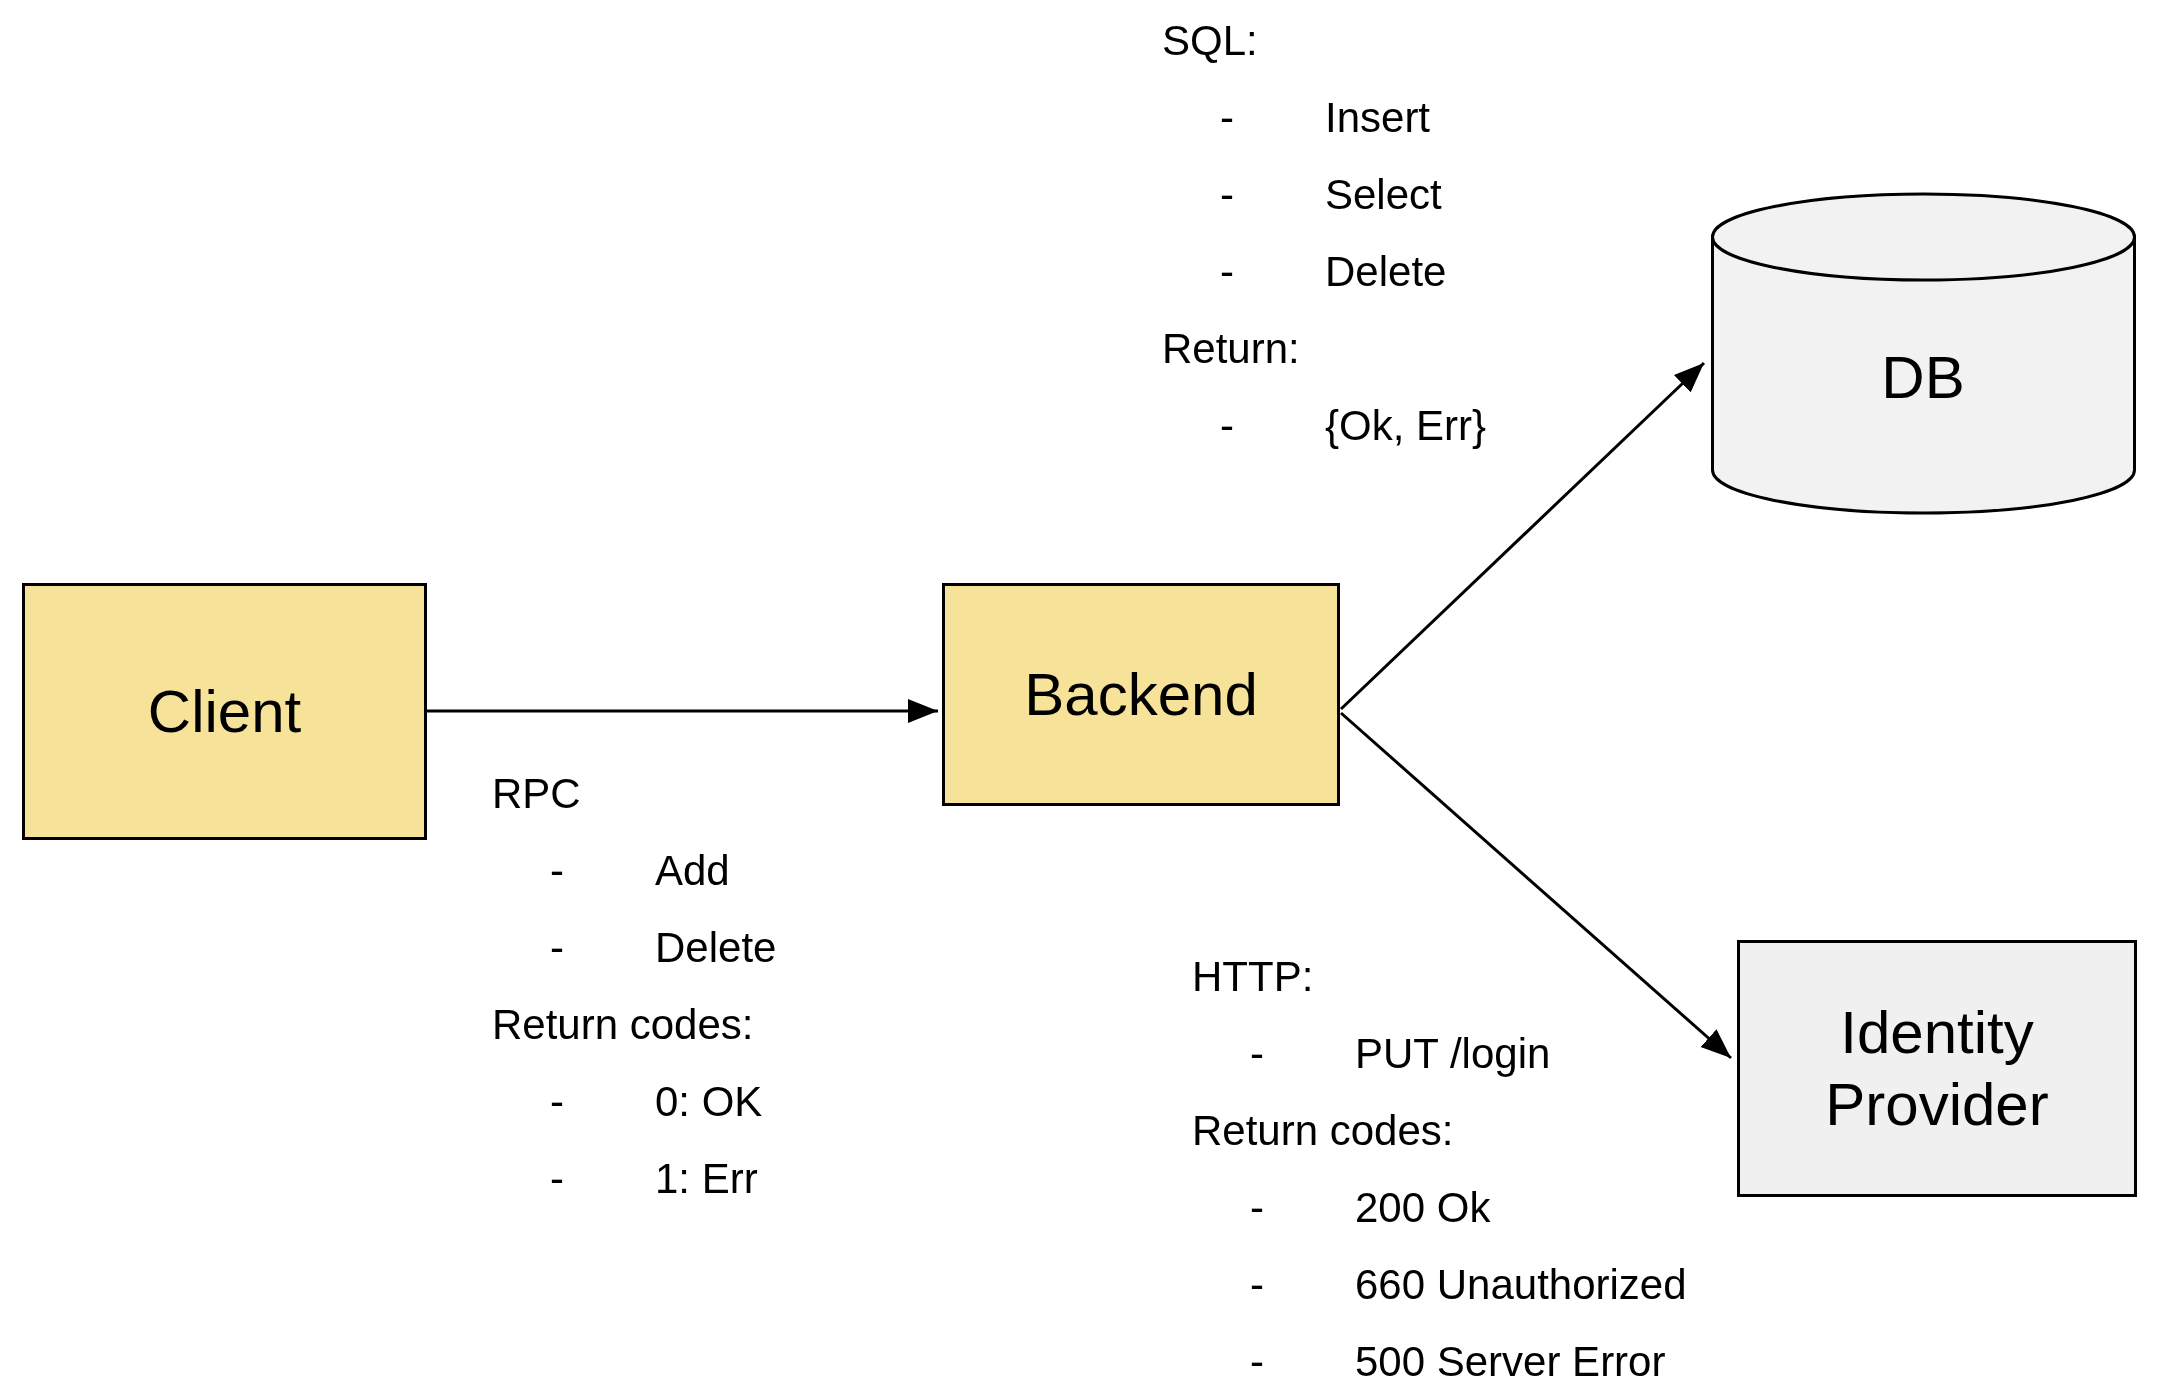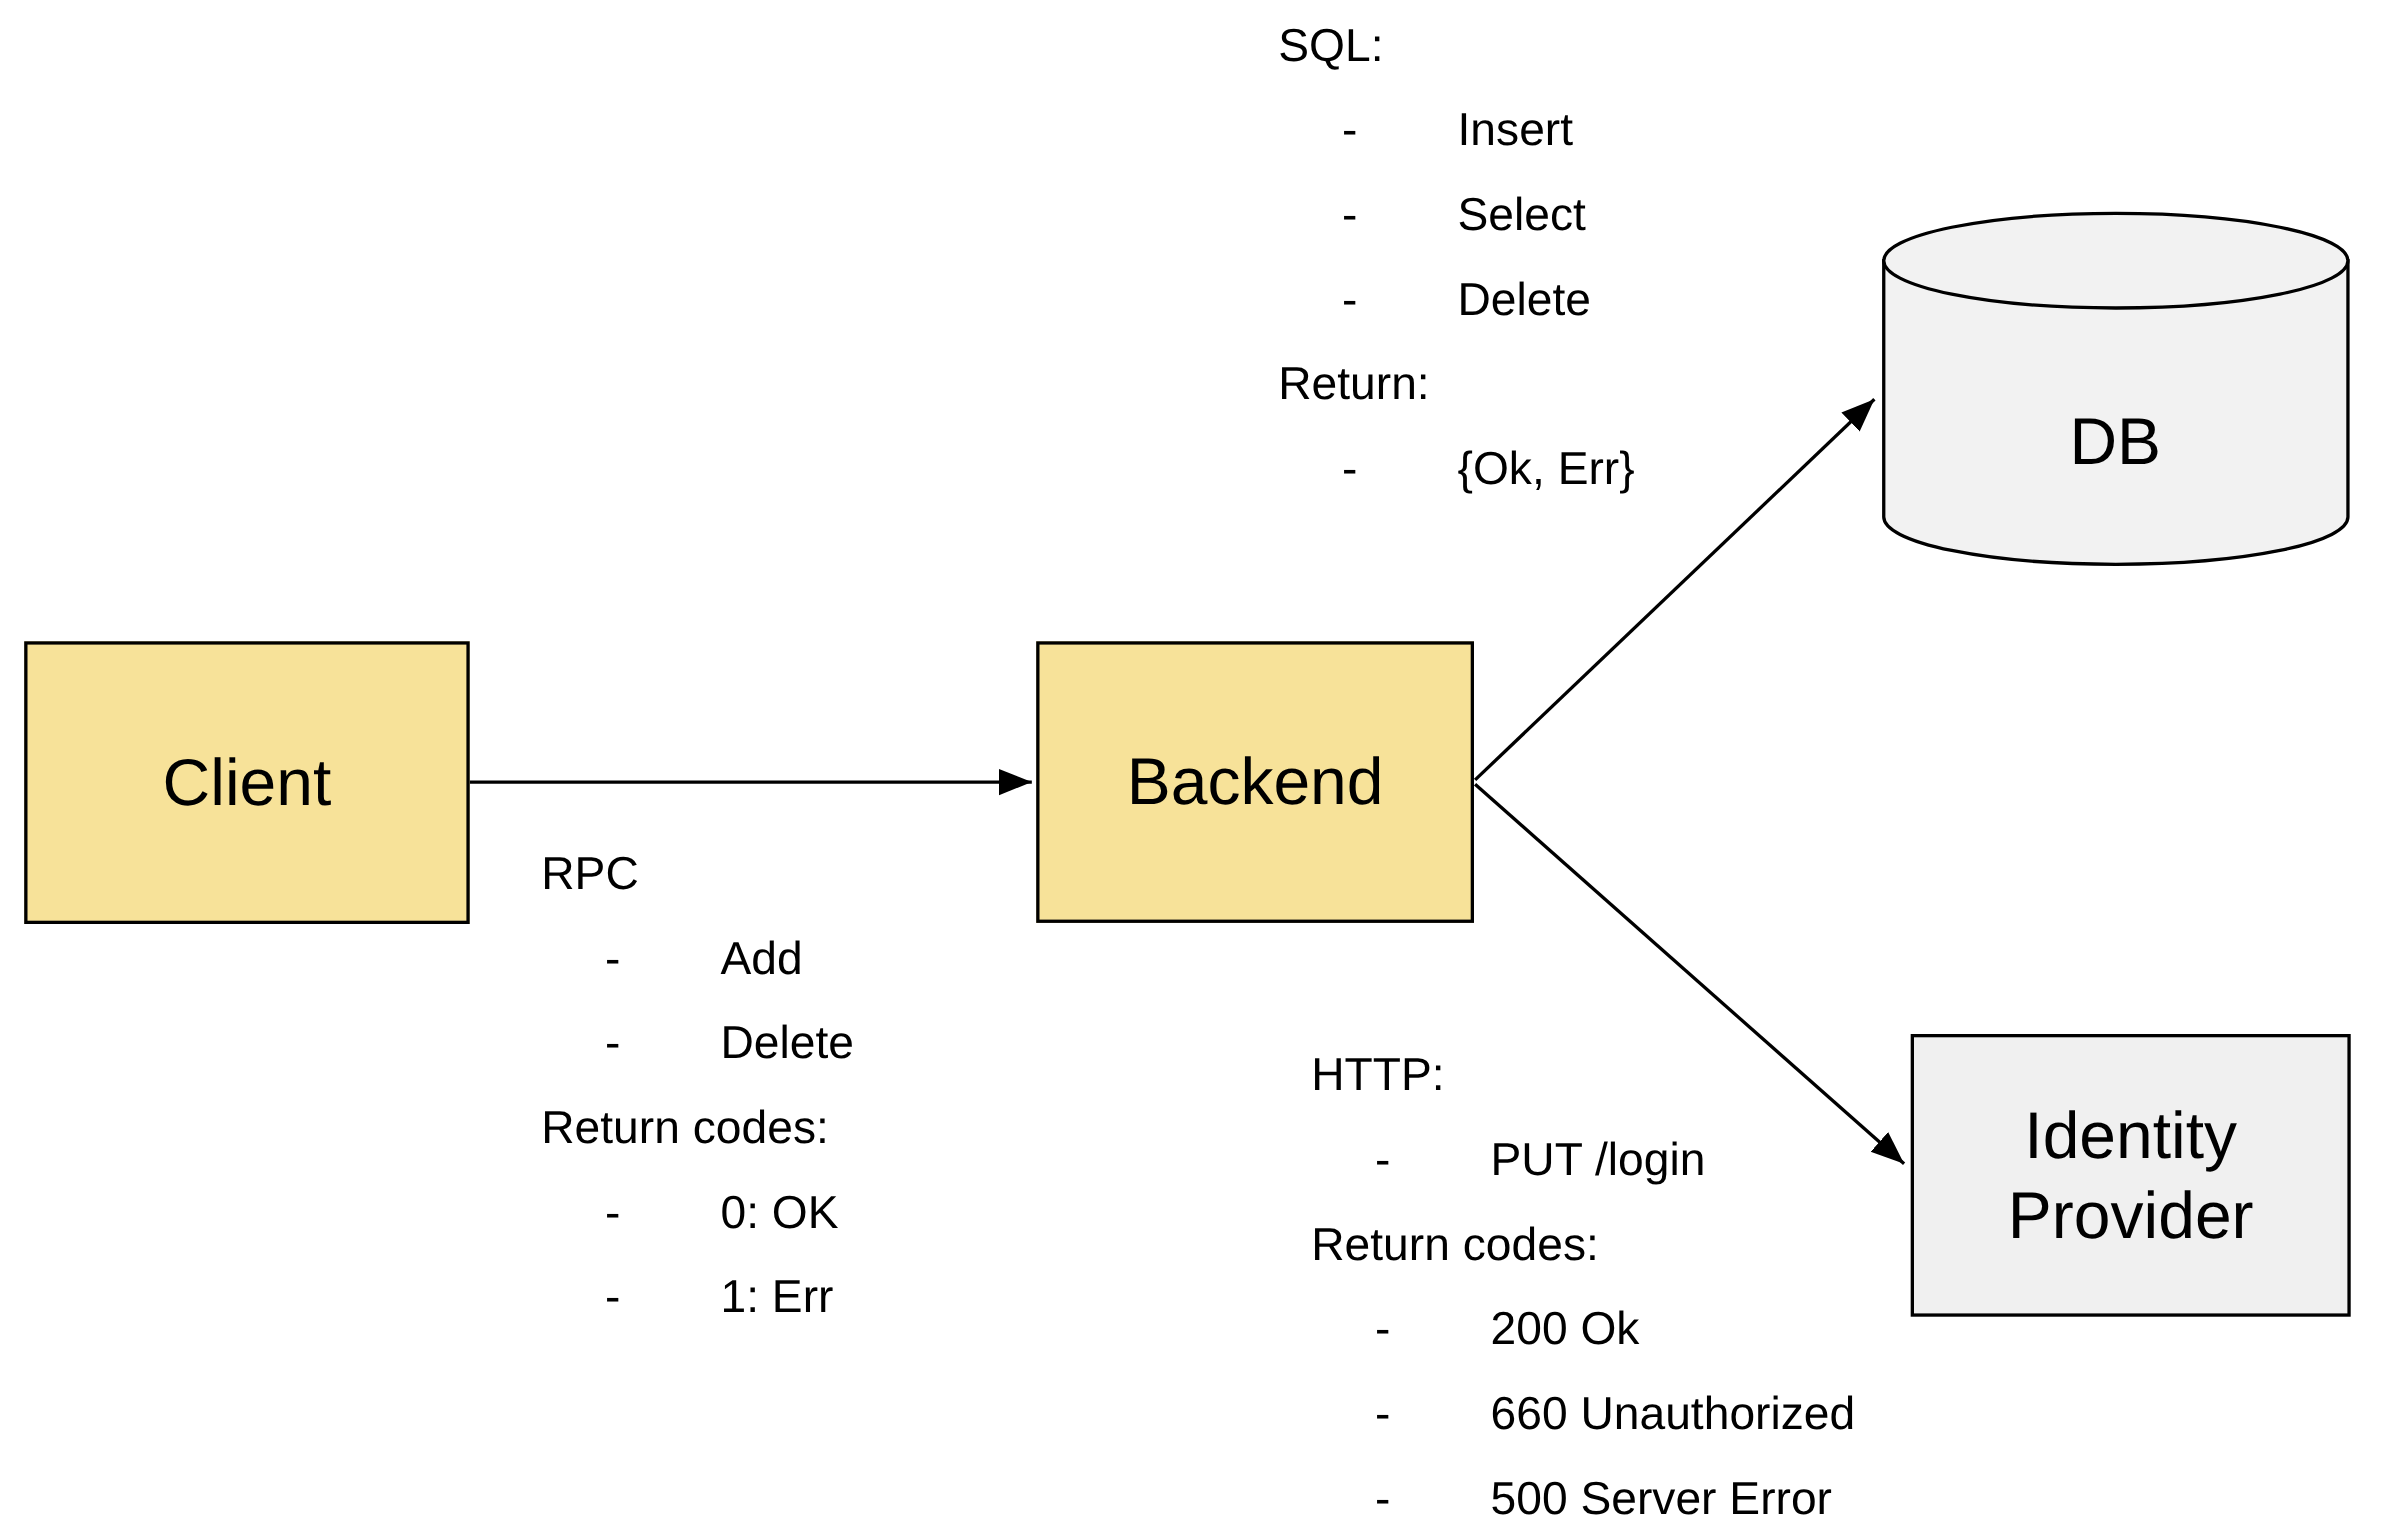--- a/index.html
+++ b/index.html
@@ -32,21 +32,20 @@
     text-align: center;
   }
   .node-yellow { background: #f7e299; text-align: center; }
   .node-gray   { background: #f0f0f0; }
   .db-label {
     position: absolute;
     z-index: 2;
     font-size: 60px;
     line-height: 72px;
     text-align: center;
-    margin-top: 24px;
   }
   .ann {
     position: absolute;
     z-index: 2;
     font-size: 42px;
     line-height: 77px;
     white-space: nowrap;
   }
   .ann-line { height: 77px; }
   .dash {
@@ -75,21 +74,21 @@
 
     <line x1="427" y1="711" x2="938" y2="711" stroke="#000000" stroke-width="3" marker-end="url(#ah)"></line>
     <line x1="1341" y1="709" x2="1704" y2="363" stroke="#000000" stroke-width="3" marker-end="url(#ah)"></line>
     <line x1="1341" y1="713" x2="1731" y2="1058" stroke="#000000" stroke-width="3" marker-end="url(#ah)"></line>
   </svg>
 
   <div class="node node-yellow" style="left:22px; top:583px; width:405px; height:257px;">
     <span>Client</span>
   </div>
 
-  <div class="node node-yellow" style="left:942px; top:583px; width:398px; height:256px;">
+  <div class="node node-yellow" style="left:942px; top:583px; width:398px; height:223px;">
     <span>Backend</span>
   </div>
 
   <div class="db-label" style="left:1808px; top:342px; width:230px;">
     <span>DB</span>
   </div>
 
   <div class="node node-gray" style="left:1737px; top:940px; width:400px; height:257px;">
     <span>Identity</span>
     <span>Provider</span>

